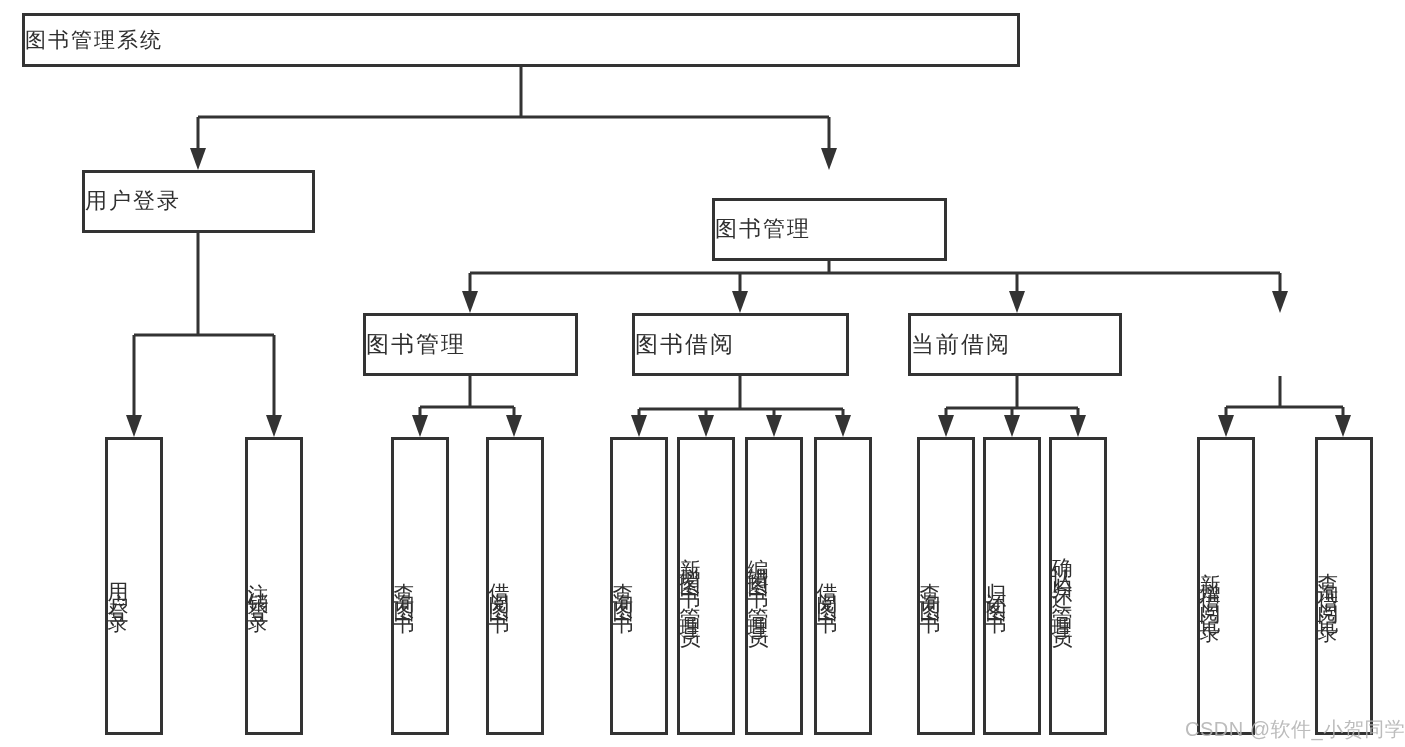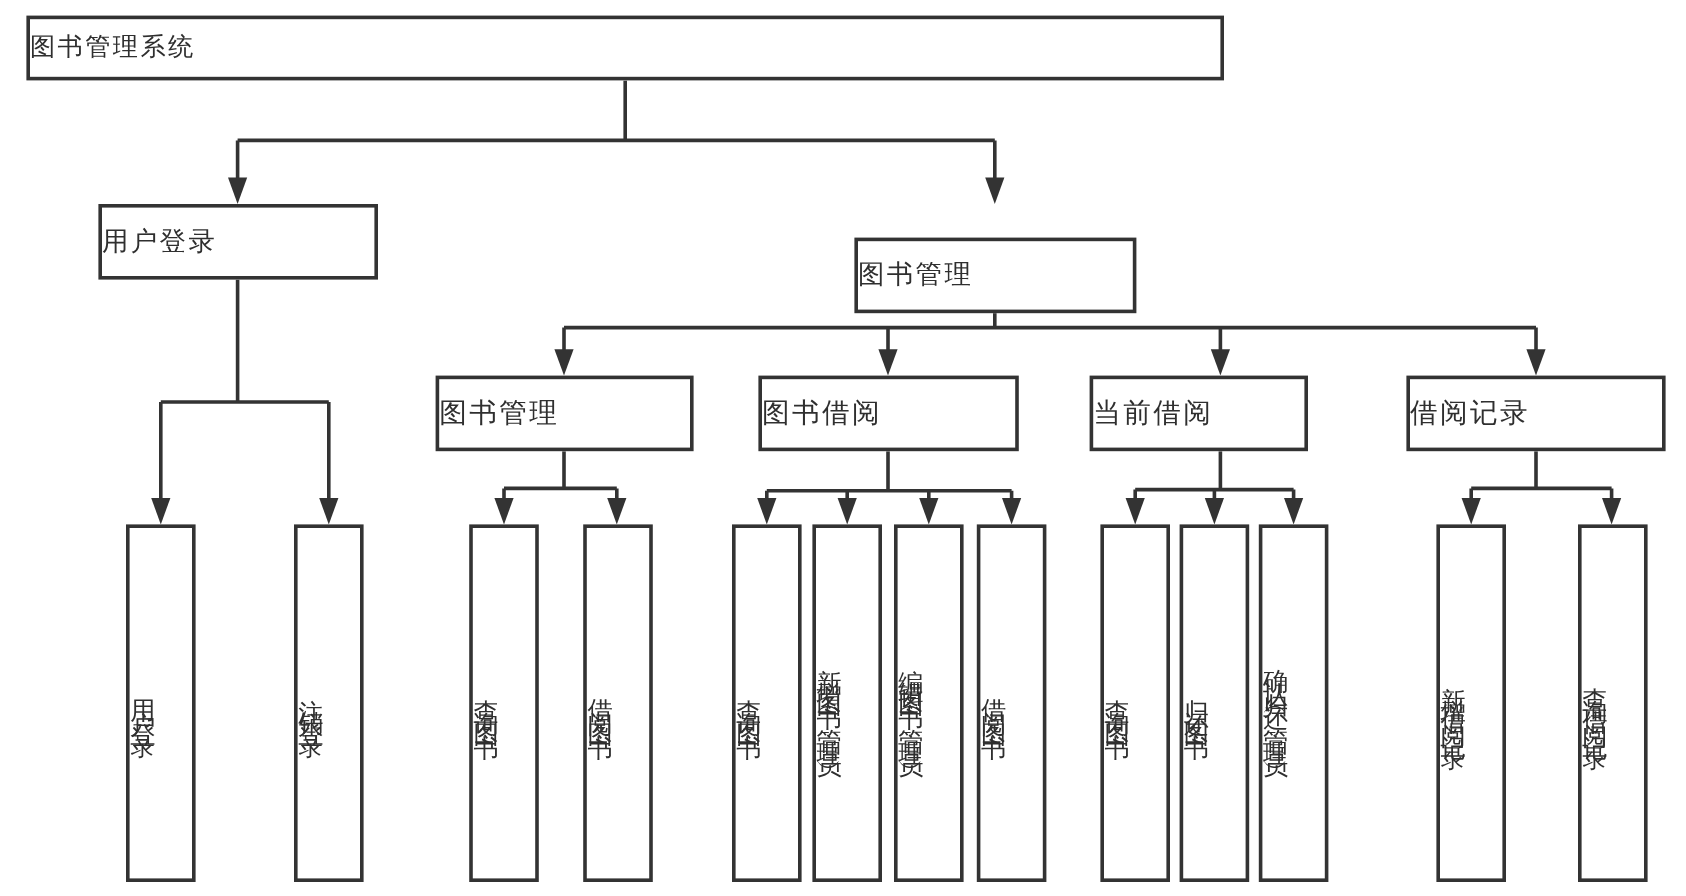--- a/index.html
+++ b/index.html
@@ -119,25 +119,22 @@
   <div class="node h-node l2-node" style="left:712px; top:170px; width:235px; height:63px;margin-top:28px;">
     <span class="label">图书管理</span>
   </div>
 
   <div class="node h-node l3-node" style="left:363px; top:313px; width:215px; height:63px;">
     <span class="label">图书管理</span>
   </div>
   <div class="node h-node l3-node" style="left:632px; top:313px; width:217px; height:63px;">
     <span class="label">图书借阅</span>
   </div>
-  <div class="node h-node l3-node" style="left:908px; top:313px; width:182px; height:63px;">
+  <div class="node h-node l3-node" style="left:908px; top:313px; width:214px; height:63px;">
     <span class="label">当前借阅</span>
-  </div>
-  <div class="node h-node l3-node" style="left:1172px; top:313px; width:216px; height:63px;">
-    <span class="label">借阅记录</span>
   </div>
 
   <div class="node leaf" style="left:105px;">
     <span class="vlabel">用户登录</span>
   </div>
   <div class="node leaf" style="left:245px;">
     <span class="vlabel">注销登录</span>
   </div>
 
   <div class="node leaf" style="left:391px;">
@@ -170,14 +167,15 @@
     <span class="vlabel">确认归还（管理员）</span>
   </div>
 
   <div class="node leaf" style="left:1197px;">
     <span class="vlabel">新增借阅记录</span>
   </div>
   <div class="node leaf" style="left:1315px;">
     <span class="vlabel">查询借阅记录</span>
   </div>
 
+  <div class="watermark">CSDN @软件_小贺同学</div>
 
 </div>
 
 </body></html>

